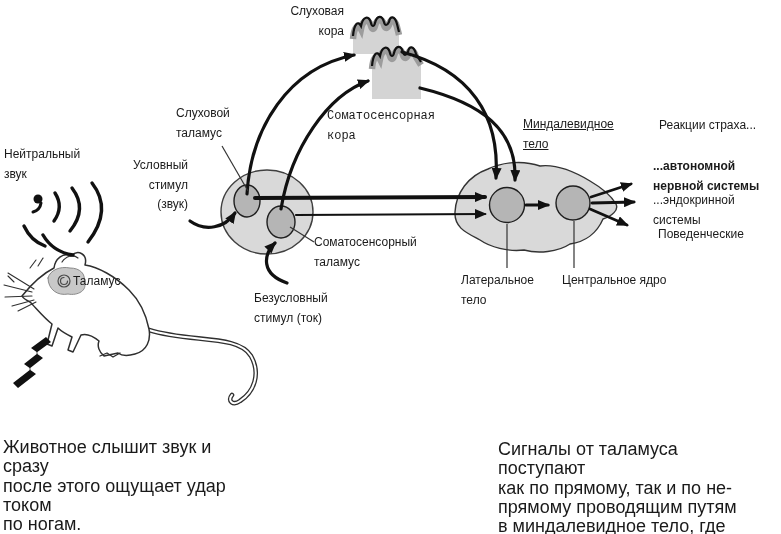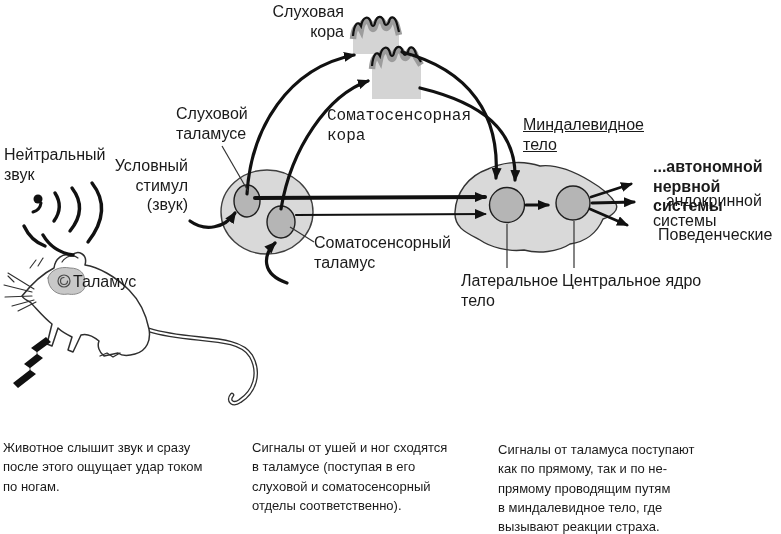--- a/index.html
+++ b/index.html
@@ -2,24 +2,24 @@
 <html><head>
 <meta charset="utf-8">
 <style>
   html,body{margin:0;padding:0;background:#fff;}
   #stage{
     position:relative;width:781px;height:534px;background:#ffffff;
     font-family:"Liberation Sans",sans-serif;color:#1a1a1a;overflow:hidden;
   }
   #diagram-svg{position:absolute;left:0;top:0;}
   .lbl{
-    position:absolute;font-size:16px;line-height:19.5px;white-space:pre-line;
+    position:absolute;font-size:12px;line-height:19.5px;white-space:pre-line;
   }
   .caption{
-    position:absolute;font-size:13px;line-height:19.3px;white-space:pre-line;width:252px;
+    position:absolute;font-size:18px;line-height:19.3px;white-space:pre-line;width:252px;
   }
   .align-right{text-align:right;}
 </style>
 </head>
 <body>
 
 <div id="stage">
 
   <svg id="diagram-svg" width="781" height="534" viewBox="0 0 781 534">
     <defs>
@@ -119,48 +119,47 @@
       <path d="M 222,146 L 248,191"></path>
       <path d="M 314,242 L 290,227"></path>
       <path d="M 507,224 L 507,268"></path>
       <path d="M 574,221 L 574,268"></path>
     </g>
   </svg>
 
   <div class="lbl align-right" style="left:244px;top:2px;width:100px;">Слуховая
 кора</div>
   <div class="lbl" style="left:176px;top:104px;">Слуховой
-таламусе</div>
+таламус</div>
   <div class="lbl" style="left:327px;top:107px;font-family:Liberation Mono, monospace;">Соматосенсорная
 кора</div>
   <div class="lbl" style="left:523px;top:115px;text-decoration:underline;">Миндалевидное
 тело</div>
+  <div class="lbl" style="left:659px;top:116px;">Реакции страха...</div>
   <div class="lbl" style="left:653px;top:157px;font-weight:bold;">...автономной
 нервной системы</div>
   <div class="lbl" style="left:653px;top:191px;">...эндокринной
 системы</div>
   <div class="lbl" style="left:658px;top:225px;">Поведенческие</div>
   <div class="lbl align-right" style="left:104px;top:156px;width:84px;">Условный
 стимул
 (звук)</div>
   <div class="lbl" style="left:4px;top:145px;">Нейтральный
 звук</div>
   <div class="lbl" style="left:314px;top:233px;">Соматосенсорный
 таламус</div>
+  <div class="lbl" style="left:254px;top:289px;">Безусловный
+стимул (ток)</div>
   <div class="lbl" style="left:461px;top:271px;">Латеральное
 тело</div>
   <div class="lbl" style="left:562px;top:271px;">Центральное ядро</div>
   <div class="lbl" style="left:73px;top:272px;">Таламус</div>
 
   <div class="caption" style="left:3px;top:438px;">Животное слышит звук и сразу
 после этого ощущает удар током
 по ногам.</div>
-  <div class="caption" style="left:252px;top:438px;">Сигналы от ушей и ног сходятся
-в таламусе (поступая в его
-слуховой и соматосенсорный
-отделы соответственно).</div>
   <div class="caption" style="left:498px;top:440px;">Сигналы от таламуса поступают
 как по прямому, так и по не-
 прямому проводящим путям
 в миндалевидное тело, где
 вызывают реакции страха.</div>
 
 </div>
 
 </body></html>

